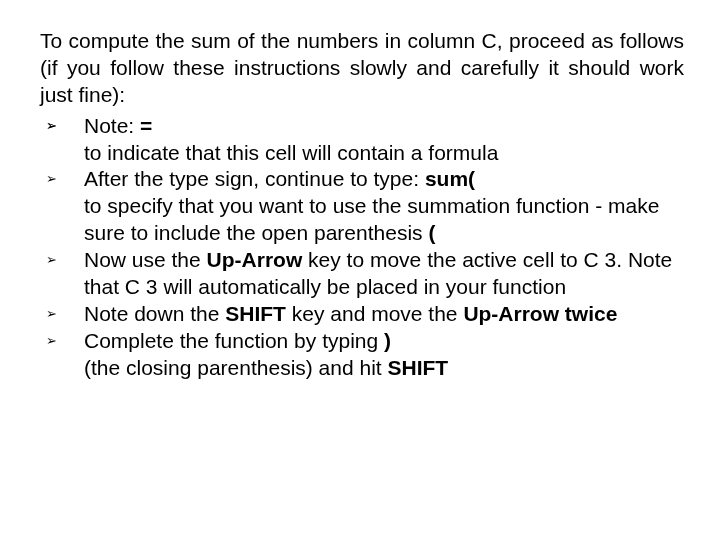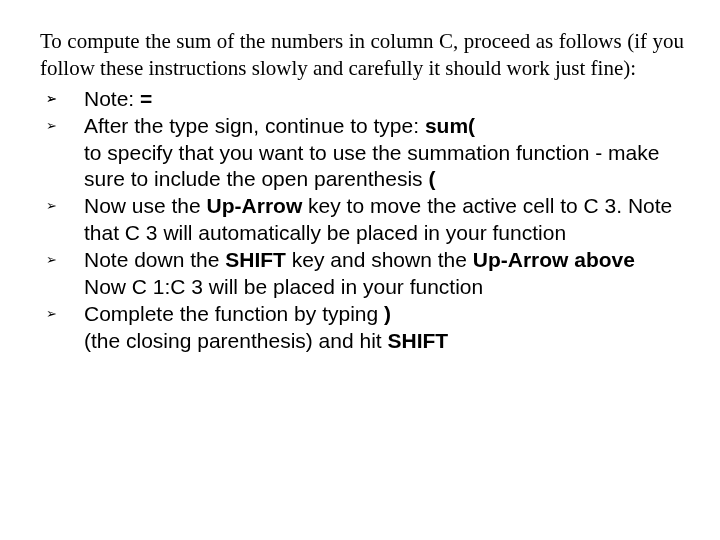--- a/index.html
+++ b/index.html
@@ -15,21 +15,20 @@
     box-sizing: border-box;
     padding: 28px 36px 20px 40px;
     width: 720px;
     height: 540px;
     font-size: 21px;
     line-height: 1.28;
   }
   .intro {
     text-align: justify;
     margin-bottom: 4px;
-    font-family: Liberation Serif, serif;
   }
   ul.bullets {
     list-style: none;
     margin: 0;
     padding: 0;
   }
   ul.bullets > li {
     position: relative;
     padding-left: 44px;
     margin: 0;
@@ -54,37 +53,37 @@
 
   <ul class="bullets">
 
     <li>
       <span class="marker">➢</span>
     </li>
 
     <li>
       <span class="marker">➢</span>
       <span>Note:   </span><span class="b">=</span><br>
+      <span>to indicate that this cell will contain a formula</span>
     </li>
 
     <li>
       <span class="marker">➢</span>
       <span>After the type sign, continue to type: </span><span class="b">sum(</span><br>
       <span>to specify that you want to use the summation function - make sure to include the open parenthesis </span><span class="b">(</span>
     </li>
 
     <li>
       <span class="marker">➢</span>
       <span>Now use the </span><span class="b">Up-Arrow</span><span> key to move the active cell to C 3. Note that C 3 will automatically be placed in your function</span>
     </li>
 
     <li>
       <span class="marker">➢</span>
-      <span>Note down the </span><span class="b">SHIFT</span><span> key and shown the </span><span class="b">Up-Arrow above</span><br>
-      <span>Now C 1:C 3 will be placed in your function</span>
+      <span>Note down the </span><span class="b">SHIFT</span><span> key and move the </span><span class="b">Up-Arrow twice</span><br>
     </li>
 
     <li>
       <span class="marker">➢</span>
       <span>Complete the function by typing   </span><span class="b">)</span><br>
       <span>(the closing parenthesis) and hit </span><span class="b">SHIFT</span>
     </li>
 
   </ul>
 

